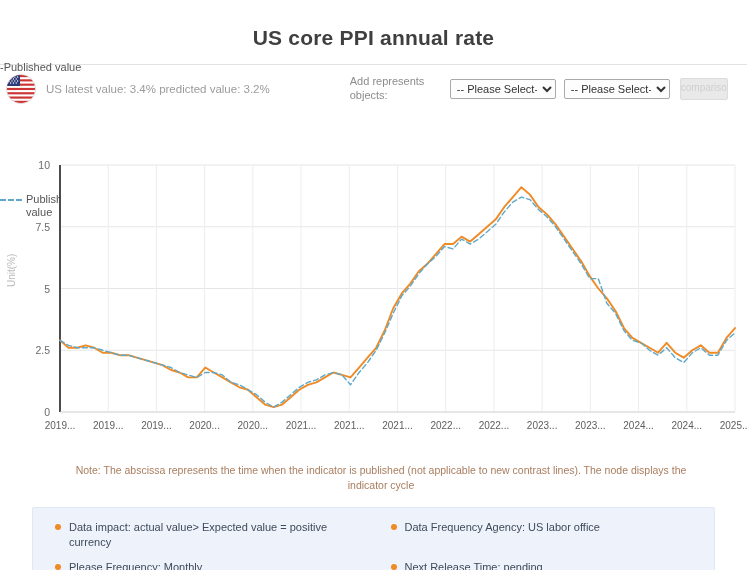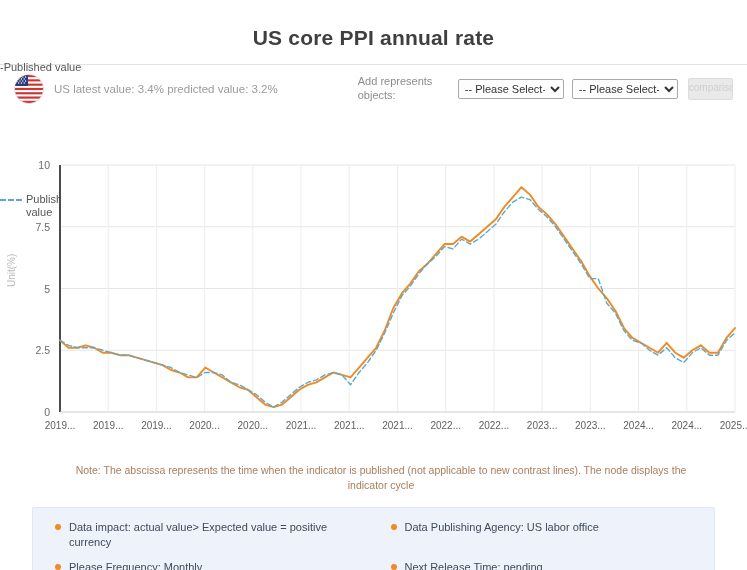--- a/index.html
+++ b/index.html
@@ -27,21 +27,21 @@
   .divider {
     height: 1px;
     background: #e2e2e2;
     width: 100%;
   }
   
   .toolbar {
     height: 48px;
     display: flex;
     align-items: center;
-    padding: 0 14px;
+    padding: 0 6px;
     box-sizing: border-box;
   }
   .flag {
     width: 28px;
     height: 28px;
     border-radius: 50%;
     overflow: hidden;
     flex: 0 0 auto;
     border: 1px solid #d8d8d8;
     position: relative;
@@ -284,21 +284,21 @@
 
 <div class="note">Note: The abscissa represents the time when the indicator is published (not applicable to new contrast lines). The node displays the indicator cycle</div>
 
 <div class="info">
   <div class="info-item">
     <span class="bullet"></span>
     <span class="info-text">Data impact: actual value&gt; Expected value = positive currency</span>
   </div>
   <div class="info-item info-col2">
     <span class="bullet"></span>
-    <span class="info-text">Data Publishing Agency: US labor office</span>
+    <span class="info-text">Data Frequency Agency: US labor office</span>
   </div>
   <div class="info-item">
     <span class="bullet"></span>
     <span class="info-text">Please Frequency: Monthly</span>
   </div>
   <div class="info-item info-col2">
     <span class="bullet"></span>
     <span class="info-text">Next Release Time: pending</span>
   </div>
 </div>

